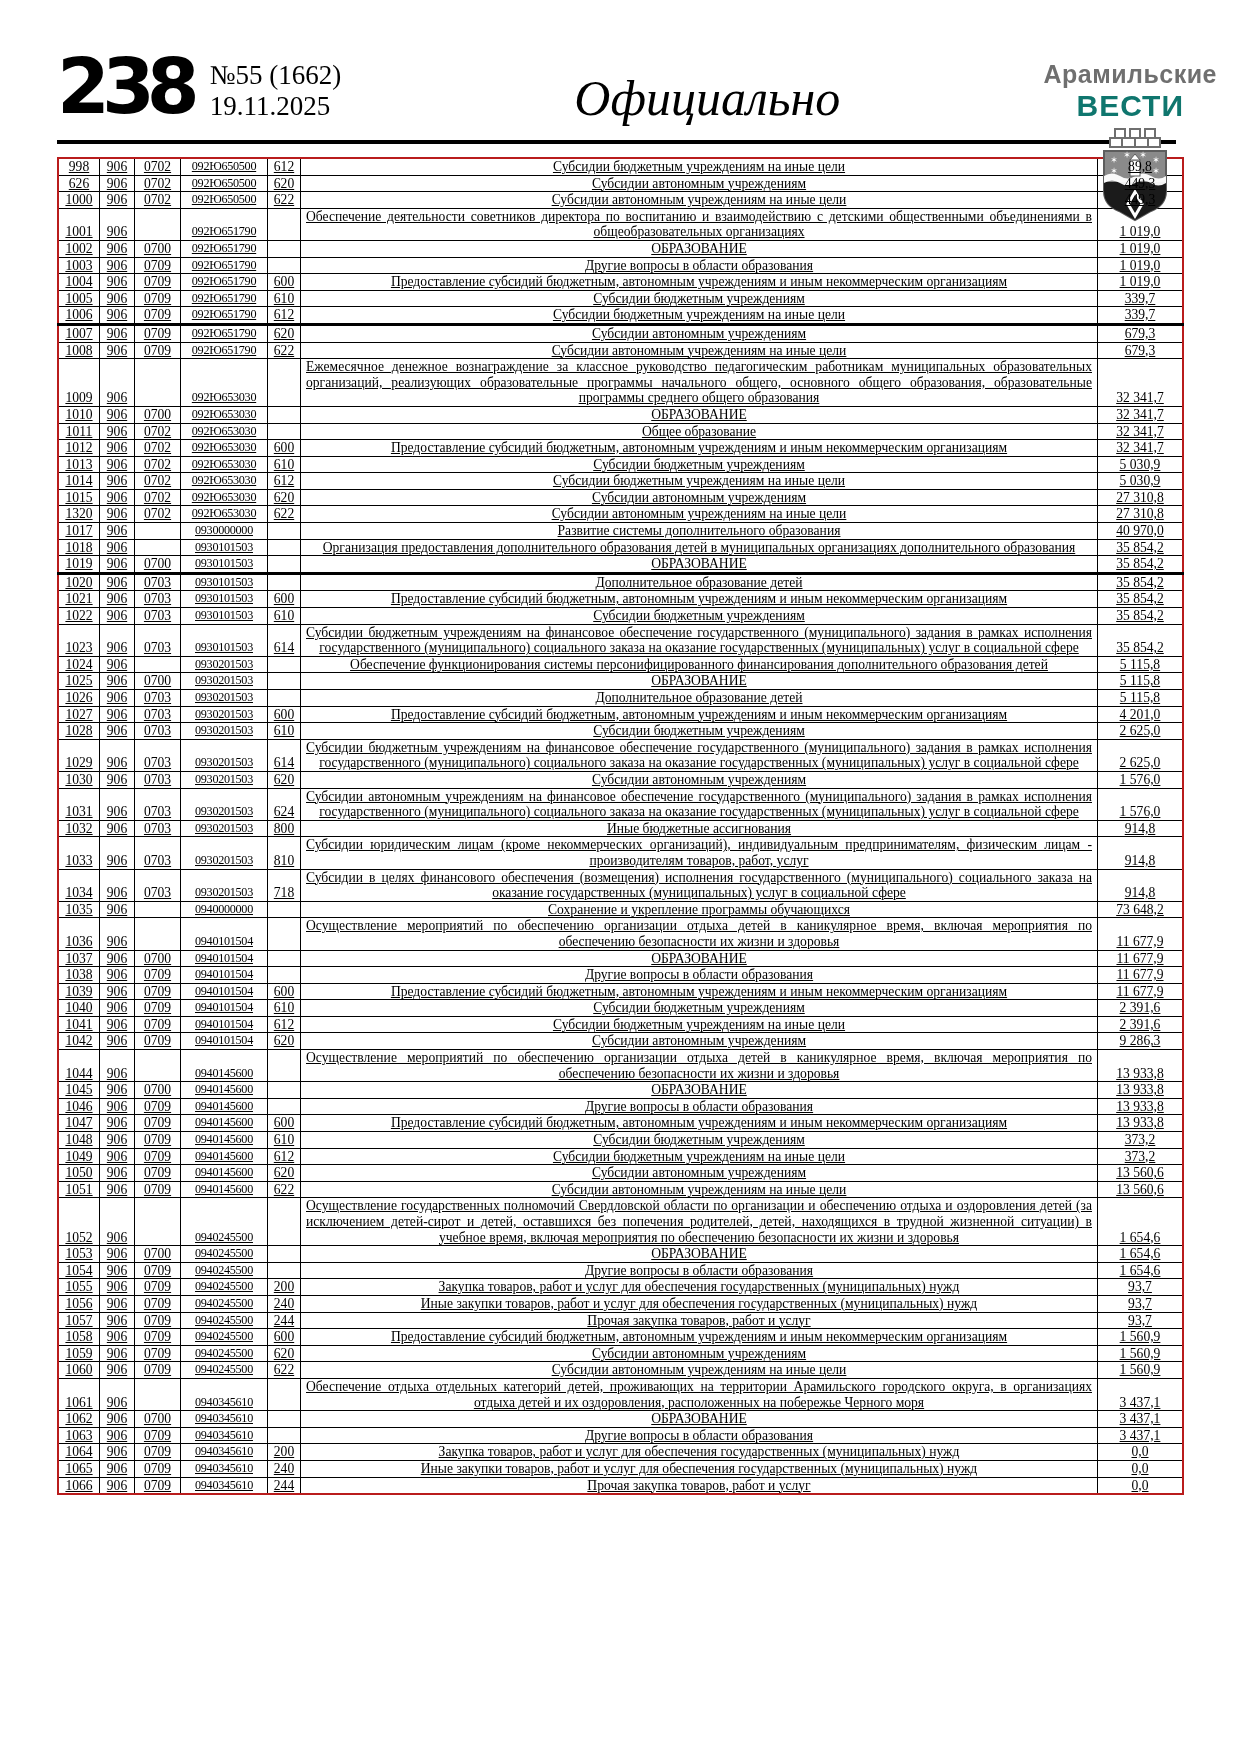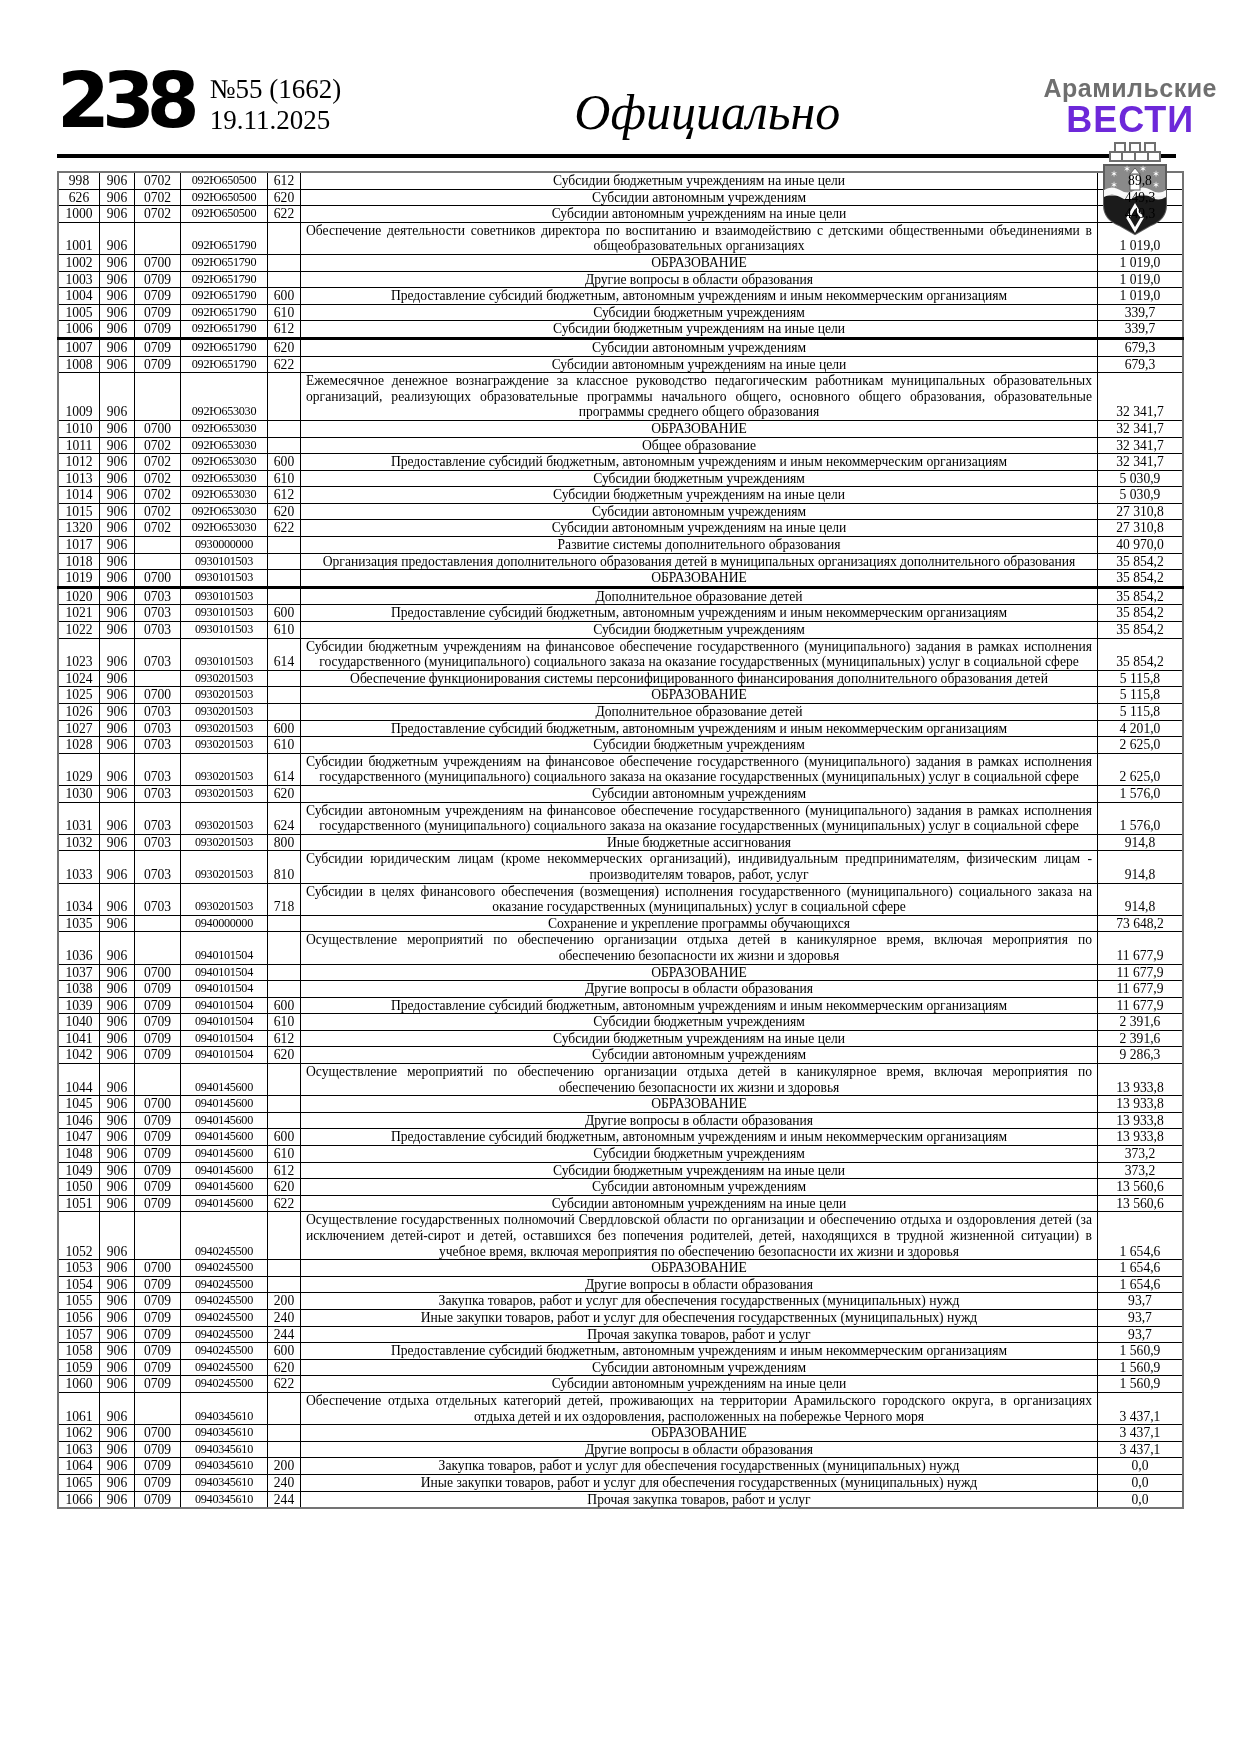--- a/index.html
+++ b/index.html
@@ -1,35 +1,35 @@
 <!DOCTYPE html>
 <html lang="ru"><head>
 <meta charset="utf-8">
 <style>
   html,body{margin:0;padding:0;background:#ffffff;}
   body{width:1241px;height:1754px;font-family:"Liberation Serif",serif;color:#000;position:relative;overflow:hidden;}
   .page{padding:0 57px;}
 
   
-  .header{display:flex;align-items:flex-start;padding-top:66px;height:84px;width:1170px;}
+  .header{display:flex;align-items:flex-start;padding-top:52px;height:84px;width:1170px;}
   .pagenum{font-family:"DejaVu Sans",sans-serif;font-weight:900;font-size:76px;line-height:66px;letter-spacing:-8px;margin-top:2px;}
   .issue-block{margin-left:18px;margin-top:8px;font-size:27px;line-height:31px;white-space:nowrap;}
   .section-title{flex:1;text-align:center;font-style:italic;font-size:50px;line-height:60px;margin-top:16px;padding-left:30px;}
   .masthead{display:flex;align-items:center;margin-top:4px;flex-direction:column;}
   .masthead-text{text-align:center;margin-right:10px;margin-top:6px;}
   .m1{font-family:"Liberation Sans",sans-serif;font-weight:bold;font-size:25px;line-height:24px;color:#6f6f6f;letter-spacing:0.5px;}
-  .m2{font-family:"Liberation Sans",sans-serif;font-weight:bold;font-size:36px;line-height:40px;color:#6d28d9;letter-spacing:1px;}
+  .m2{font-family:"Liberation Sans",sans-serif;font-weight:bold;font-size:30px;line-height:40px;color:#0f766e;letter-spacing:1px;}
   .crest{width:82px;height:96px;flex:0 0 auto;}
 
   
   .top-rule{height:4px;background:#000;width:1119px;margin-top:4px;}
 
   
   table.budget{border-collapse:collapse;width:1119px;margin-top:13px;table-layout:fixed;}
-  table.budget{border:2px solid #737373;}
+  table.budget{border:2px solid #b91c1c;text-decoration:underline;}
   td{border:1px solid #000;vertical-align:bottom;text-align:center;font-size:13.6px;line-height:15.6px;padding:0 2px;overflow:hidden;}
   tr.sep td{border-top:3px solid #000;}
   .c-num{width:36px;}
   .c-grbs{width:30px;}
   .c-sec{width:41px;}
   .c-ca{width:82px;font-size:12.2px;letter-spacing:-0.3px;}
   .c-vr{width:28px;}
   .c-name{width:786px;text-align:justify;text-align-last:center;padding:0 5px;}
   .c-sum{width:80px;white-space:nowrap;}
 </style>

